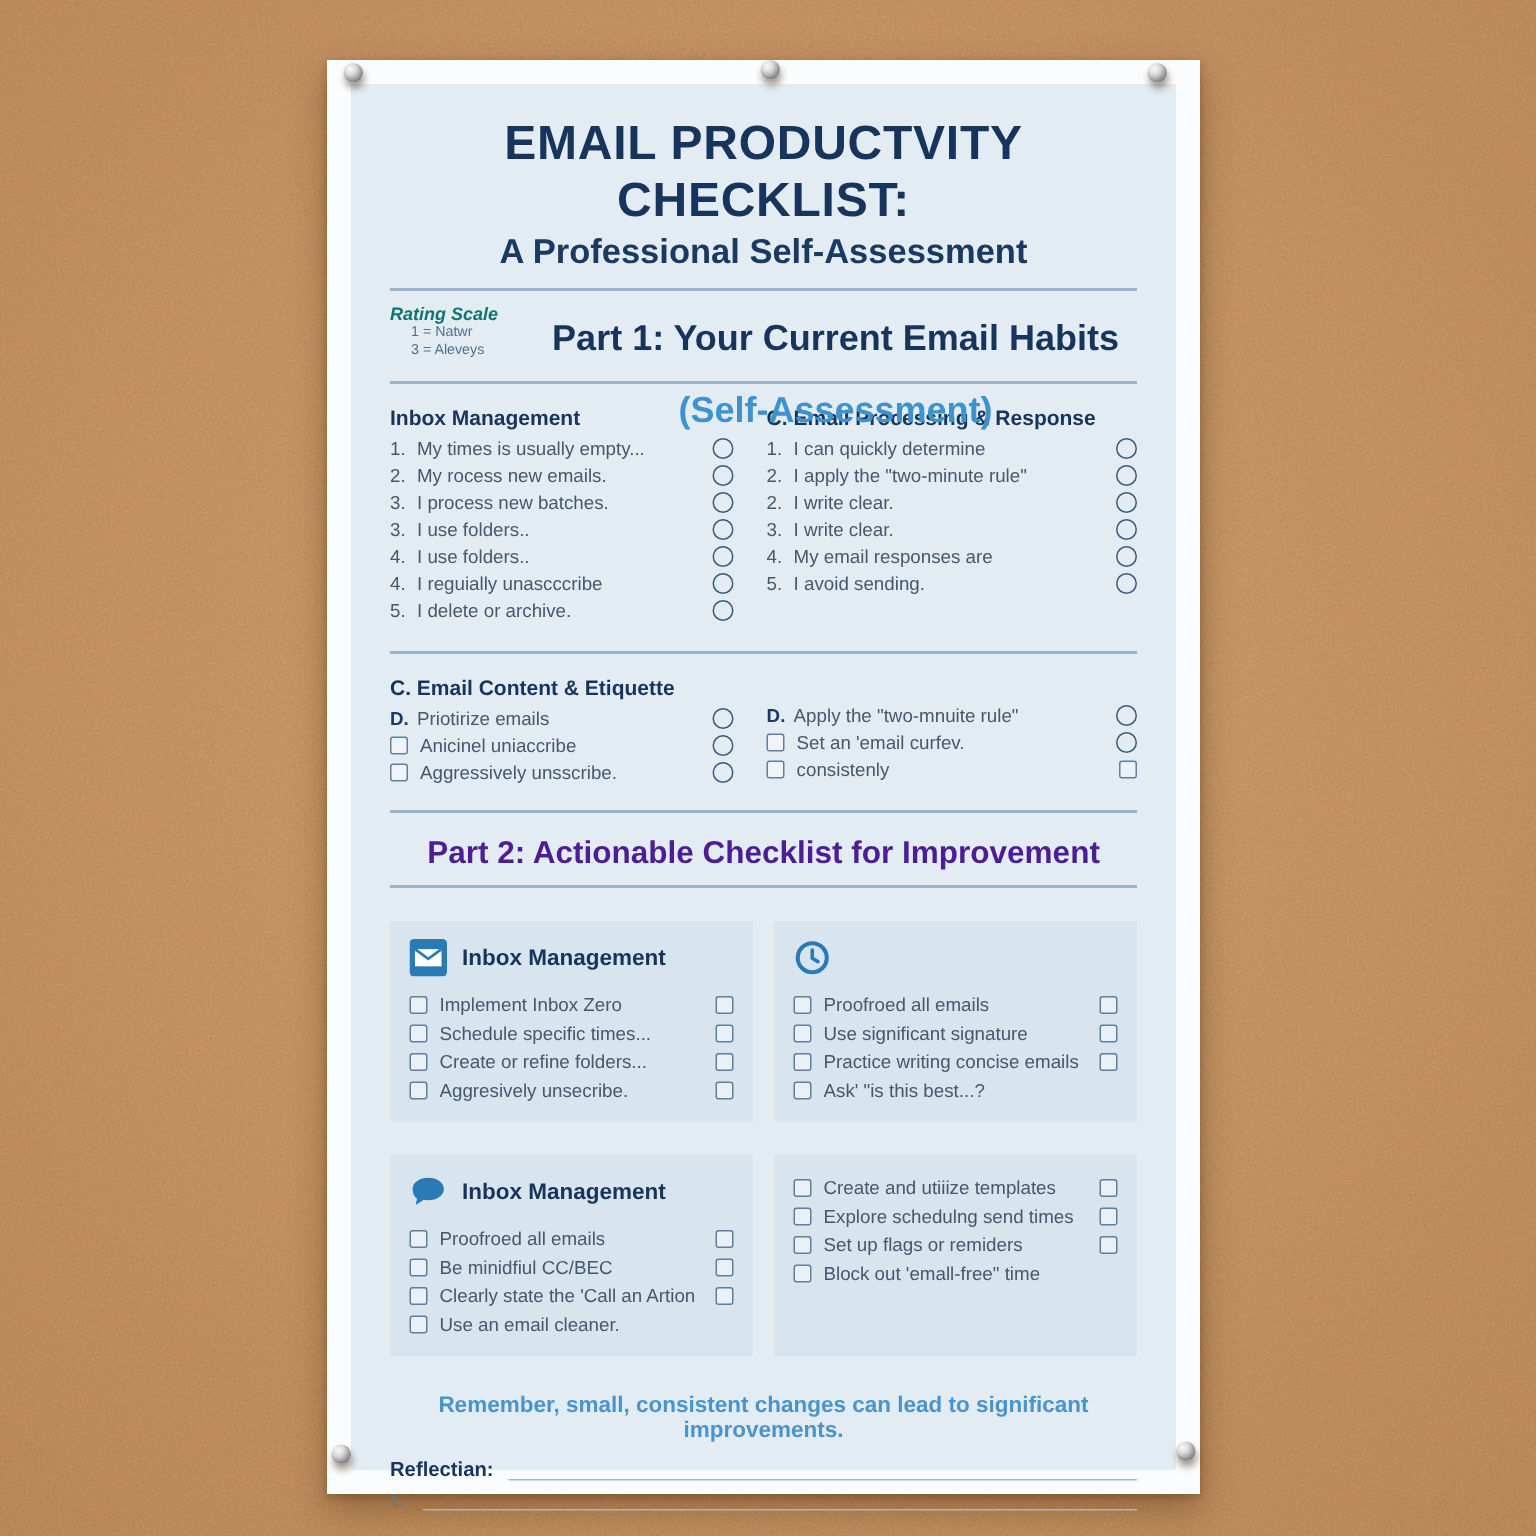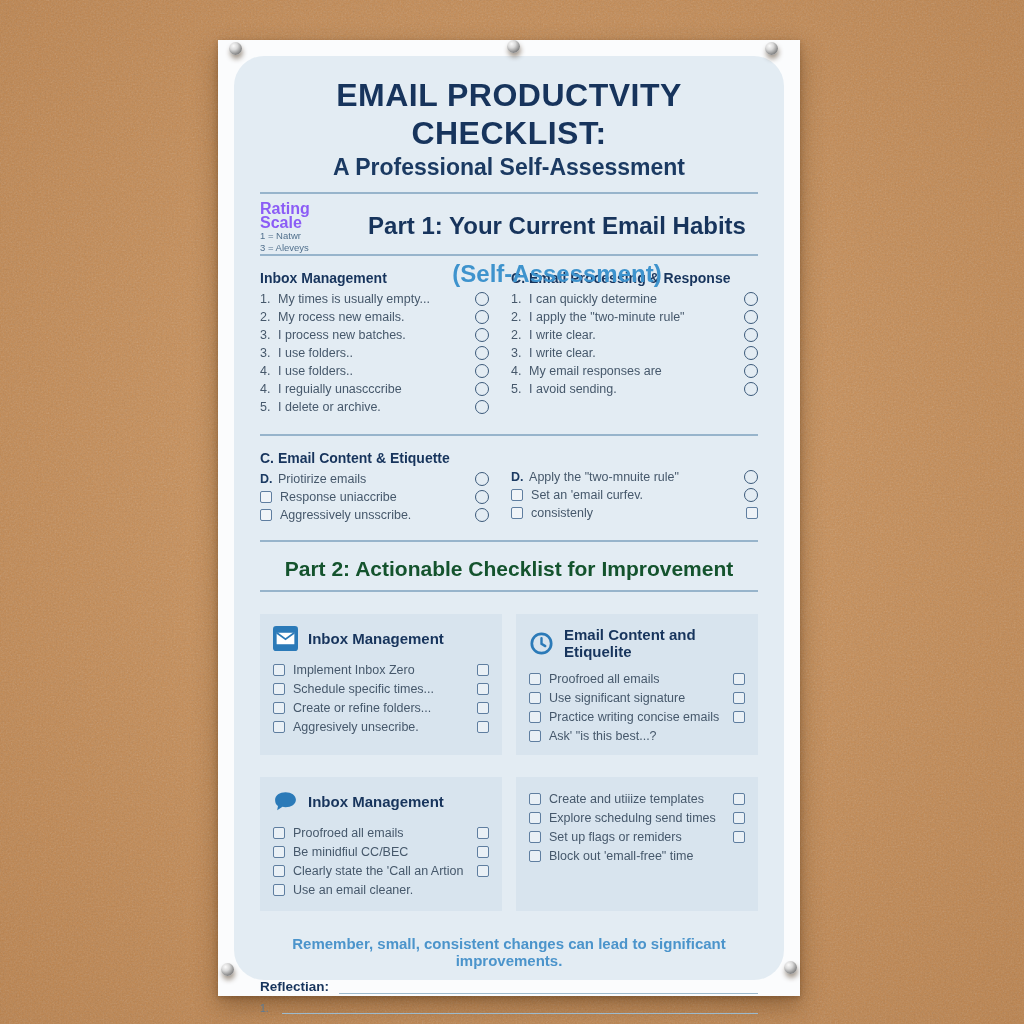--- a/index.html
+++ b/index.html
@@ -4,32 +4,32 @@
 <style>
   html,body{margin:0;padding:0;width:1024px;height:1024px;overflow:hidden;
     font-family:"Liberation Sans","DejaVu Sans",sans-serif;background:#c98e55;}
   .scene{position:relative;width:1024px;height:1024px;}
   .cork{position:absolute;left:0;top:0;}
   .vignette{position:absolute;inset:0;
     background:radial-gradient(circle at 50% 45%, rgba(255,220,170,0.10) 0%, rgba(110,60,15,0.16) 100%);}
   
   .poster{position:absolute;left:218px;top:40px;width:582px;height:956px;background:#fbfcfd;
     box-shadow:0 10px 22px rgba(70,40,10,0.38), 0 2px 5px rgba(70,40,10,0.28);}
-  .panel{position:absolute;inset:16px;background:#e3ecf3;color:#17345c;border-radius:30px;}
+  .panel{position:absolute;inset:16px;background:#e3ecf3;color:#17345c;}
   .content{padding:20px 26px 0 26px;}
   .rule{border-top:2px solid rgba(90,135,170,0.55);height:0;}
   h1.title{margin:0;text-align:center;font-size:32px;line-height:38px;letter-spacing:0.5px;
     color:#17345c;font-weight:bold;}
   h2.subtitle{margin:0;text-align:center;font-size:23px;line-height:30px;color:#1b3a62;font-weight:bold;}
   .rule.r1{margin-top:10px;}
   
   .p1head{position:relative;margin-top:8px;height:48px;}
   .rating{position:absolute;left:0;top:0;width:92px;}
-  .rating-title{font-size:16px;font-weight:bold;color:#8b5cf6;line-height:14px;}
-  .rating-line{font-size:9.5px;color:#51708d;line-height:12px;}
+  .rating-title{font-size:12px;font-weight:bold;color:#0f766e;line-height:14px;font-style:italic;}
+  .rating-line{font-size:9.5px;color:#51708d;line-height:12px;margin-left:14px;}
   .p1title{margin-left:96px;text-align:center;font-size:24px;font-weight:bold;line-height:48px;color:#17345c;}
   .p1title .accent{color:#3e93cd;}
   .rule.r2{margin-top:4px;}
   
   .cols{display:grid;grid-template-columns:46% 1fr;column-gap:22px;margin-top:12px;}
   .sec-title{font-size:14px;font-weight:bold;color:#17345c;line-height:20px;margin-bottom:2px;}
   .row{display:flex;align-items:center;height:18px;font-size:12.5px;color:#46586b;}
   .num{width:18px;flex:0 0 18px;}
   .num.pre{font-weight:bold;color:#1b3a62;}
   .txt{white-space:nowrap;overflow:hidden;}
@@ -37,21 +37,21 @@
   .circle{width:12px;height:12px;border:1.7px solid #3c5a7a;border-radius:50%;background:transparent;}
   .sqm{width:10px;height:10px;border:1.6px solid #5f7ea0;border-radius:2px;background:rgba(255,255,255,0.35);}
   .cb{width:10px;height:10px;border:1.6px solid #5f7ea0;border-radius:2px;margin-right:8px;
     flex:0 0 auto;background:rgba(255,255,255,0.45);}
   .cb.right{margin-right:0;margin-left:auto;}
   .rule.r3{margin-top:18px;}
   .cols.sec2{margin-top:12px;}
   .spacer20{height:20px;}
   .rule.r4{margin-top:16px;}
   
-  h3.p2title{margin:12px 0 0 0;text-align:center;font-size:21px;line-height:30px;font-weight:bold;color:#14532d;}
+  h3.p2title{margin:12px 0 0 0;text-align:center;font-size:21px;line-height:30px;font-weight:bold;color:#4c1d95;}
   .rule.r5{margin-top:6px;}
   .boxes{display:grid;grid-template-columns:1fr 1fr;column-gap:14px;row-gap:22px;margin-top:22px;}
   .box{background:#d8e4ee;min-height:112px;padding:12px 13px 10px 13px;}
   .box-head{display:flex;align-items:center;margin-bottom:9px;}
   .box-head .ico{width:25px;height:25px;flex:0 0 auto;margin-right:10px;}
   .box-title{font-size:15px;font-weight:bold;color:#17345c;}
   .box .row{height:19px;}
   
   .note{margin-top:24px;text-align:center;font-size:15px;font-weight:bold;color:#4b94cb;}
   .refl{display:flex;align-items:flex-end;margin-top:10px;justify-content:space-between;}
@@ -178,21 +178,21 @@
         <div class="cols sec2">
           <div>
             <div class="sec-title">C. Email Content &amp; Etiquette</div>
             <div class="row">
                 <span class="num pre">D.</span>
                 <span class="txt">Priotirize emails</span>
                 <span class="marker circle"></span>
               </div>
             <div class="row">
                 <span class="cb"></span>
-                <span class="txt">Response uniaccribe</span>
+                <span class="txt">Anicinel uniaccribe</span>
                 <span class="marker circle"></span>
               </div>
             <div class="row">
                 <span class="cb"></span>
                 <span class="txt">Aggressively unsscribe.</span>
                 <span class="marker circle"></span>
               </div>
           </div>
           <div>
             <div class="spacer20"></div>
@@ -250,21 +250,20 @@
                 <span class="cb right"></span>
               </div>
           </div>
 
           <div class="box">
             <div class="box-head">
               <svg class="ico" viewBox="0 0 24 24">
                 <circle cx="12" cy="12" r="9.3" fill="none" stroke="#2b7ab8" stroke-width="2.6"></circle>
                 <path d="M12 7v5.3l3.6 2.2" fill="none" stroke="#2b7ab8" stroke-width="2.3" stroke-linecap="round"></path>
               </svg>
-              <span class="box-title">Email Content and Etiquelite</span>
             </div>
             <div class="row">
                 <span class="cb"></span>
                 <span class="txt">Proofroed all emails</span>
                 <span class="cb right"></span>
               </div>
             <div class="row">
                 <span class="cb"></span>
                 <span class="txt">Use significant signature</span>
                 <span class="cb right"></span>

